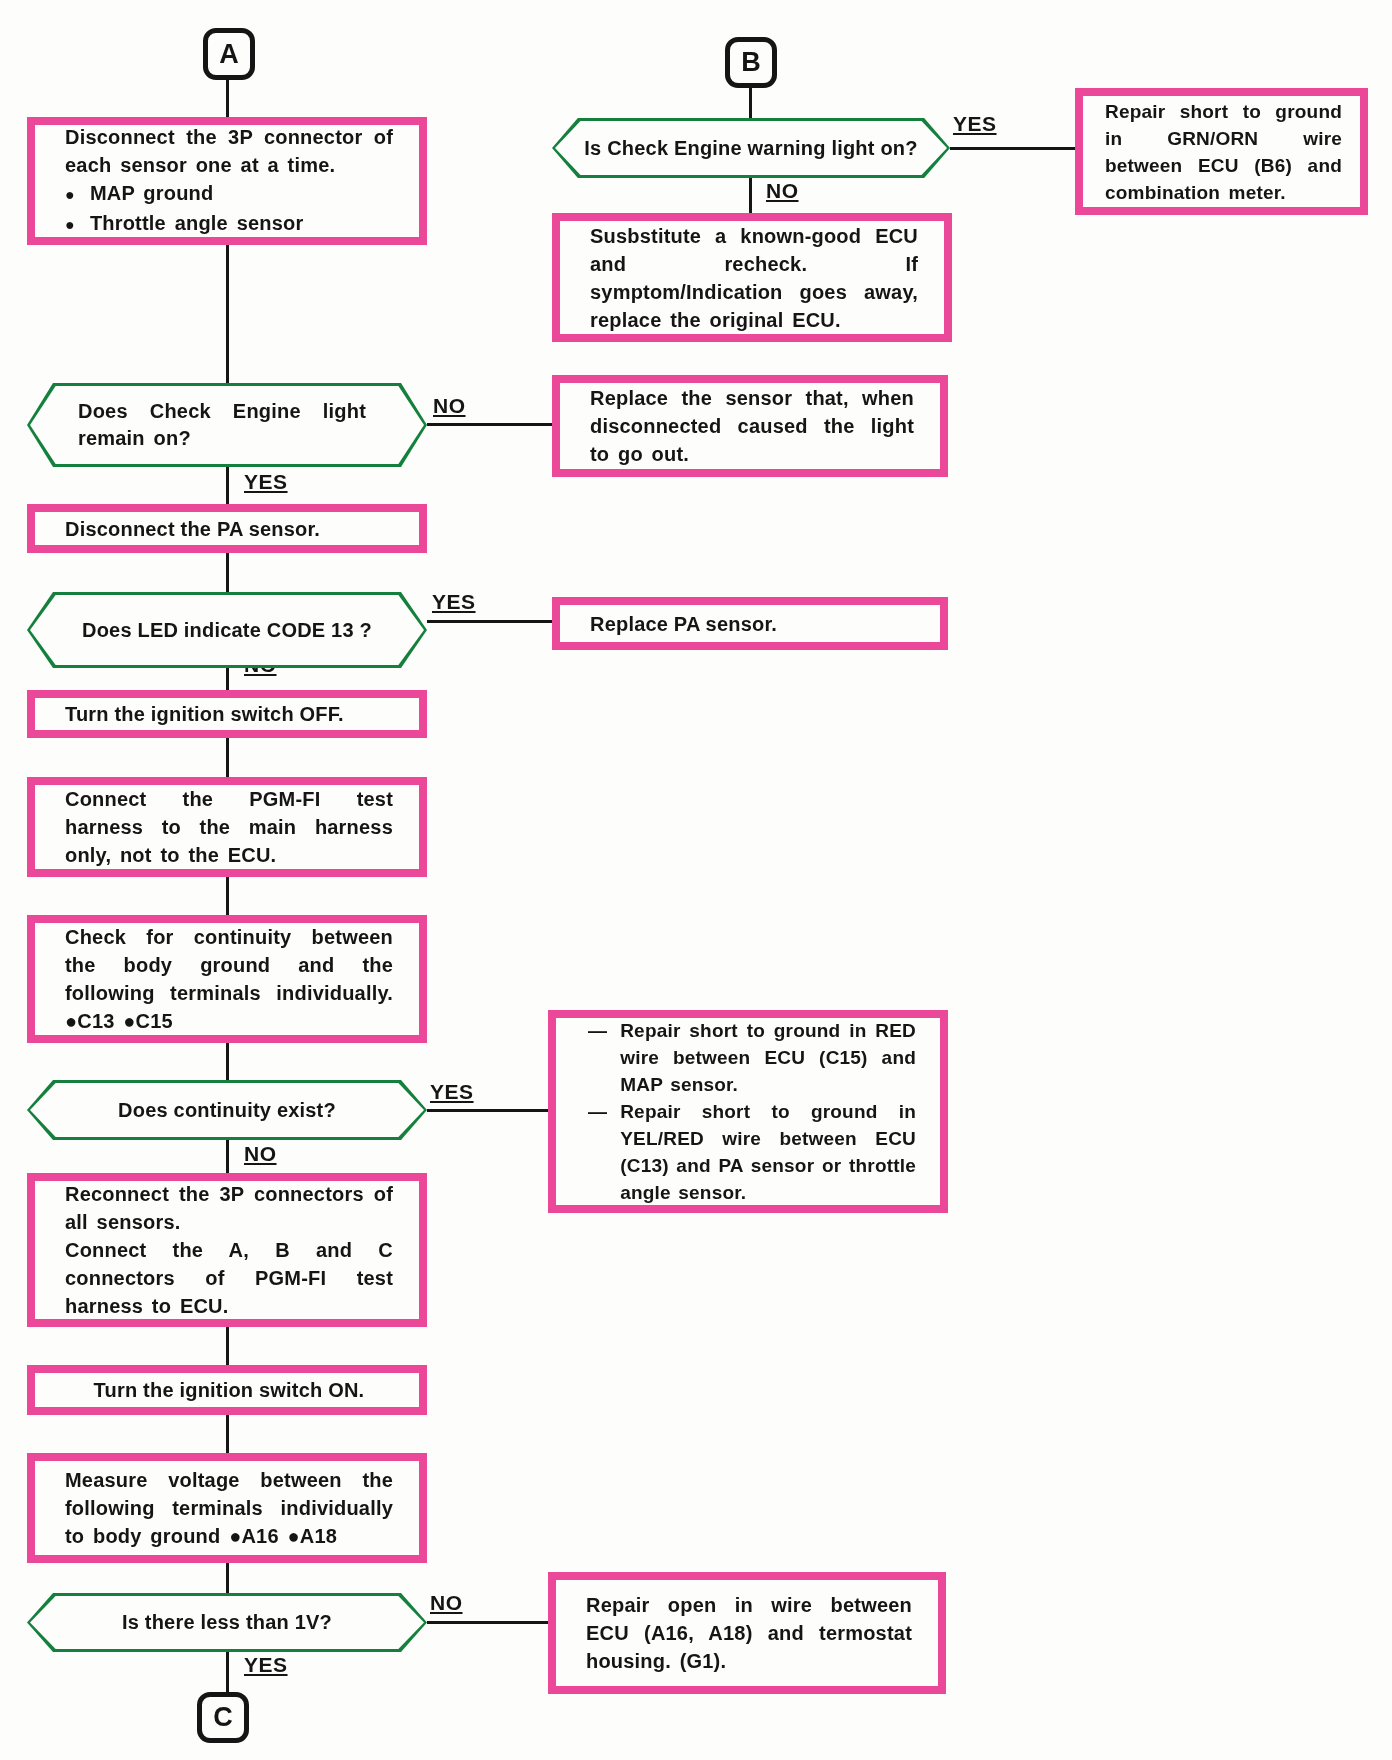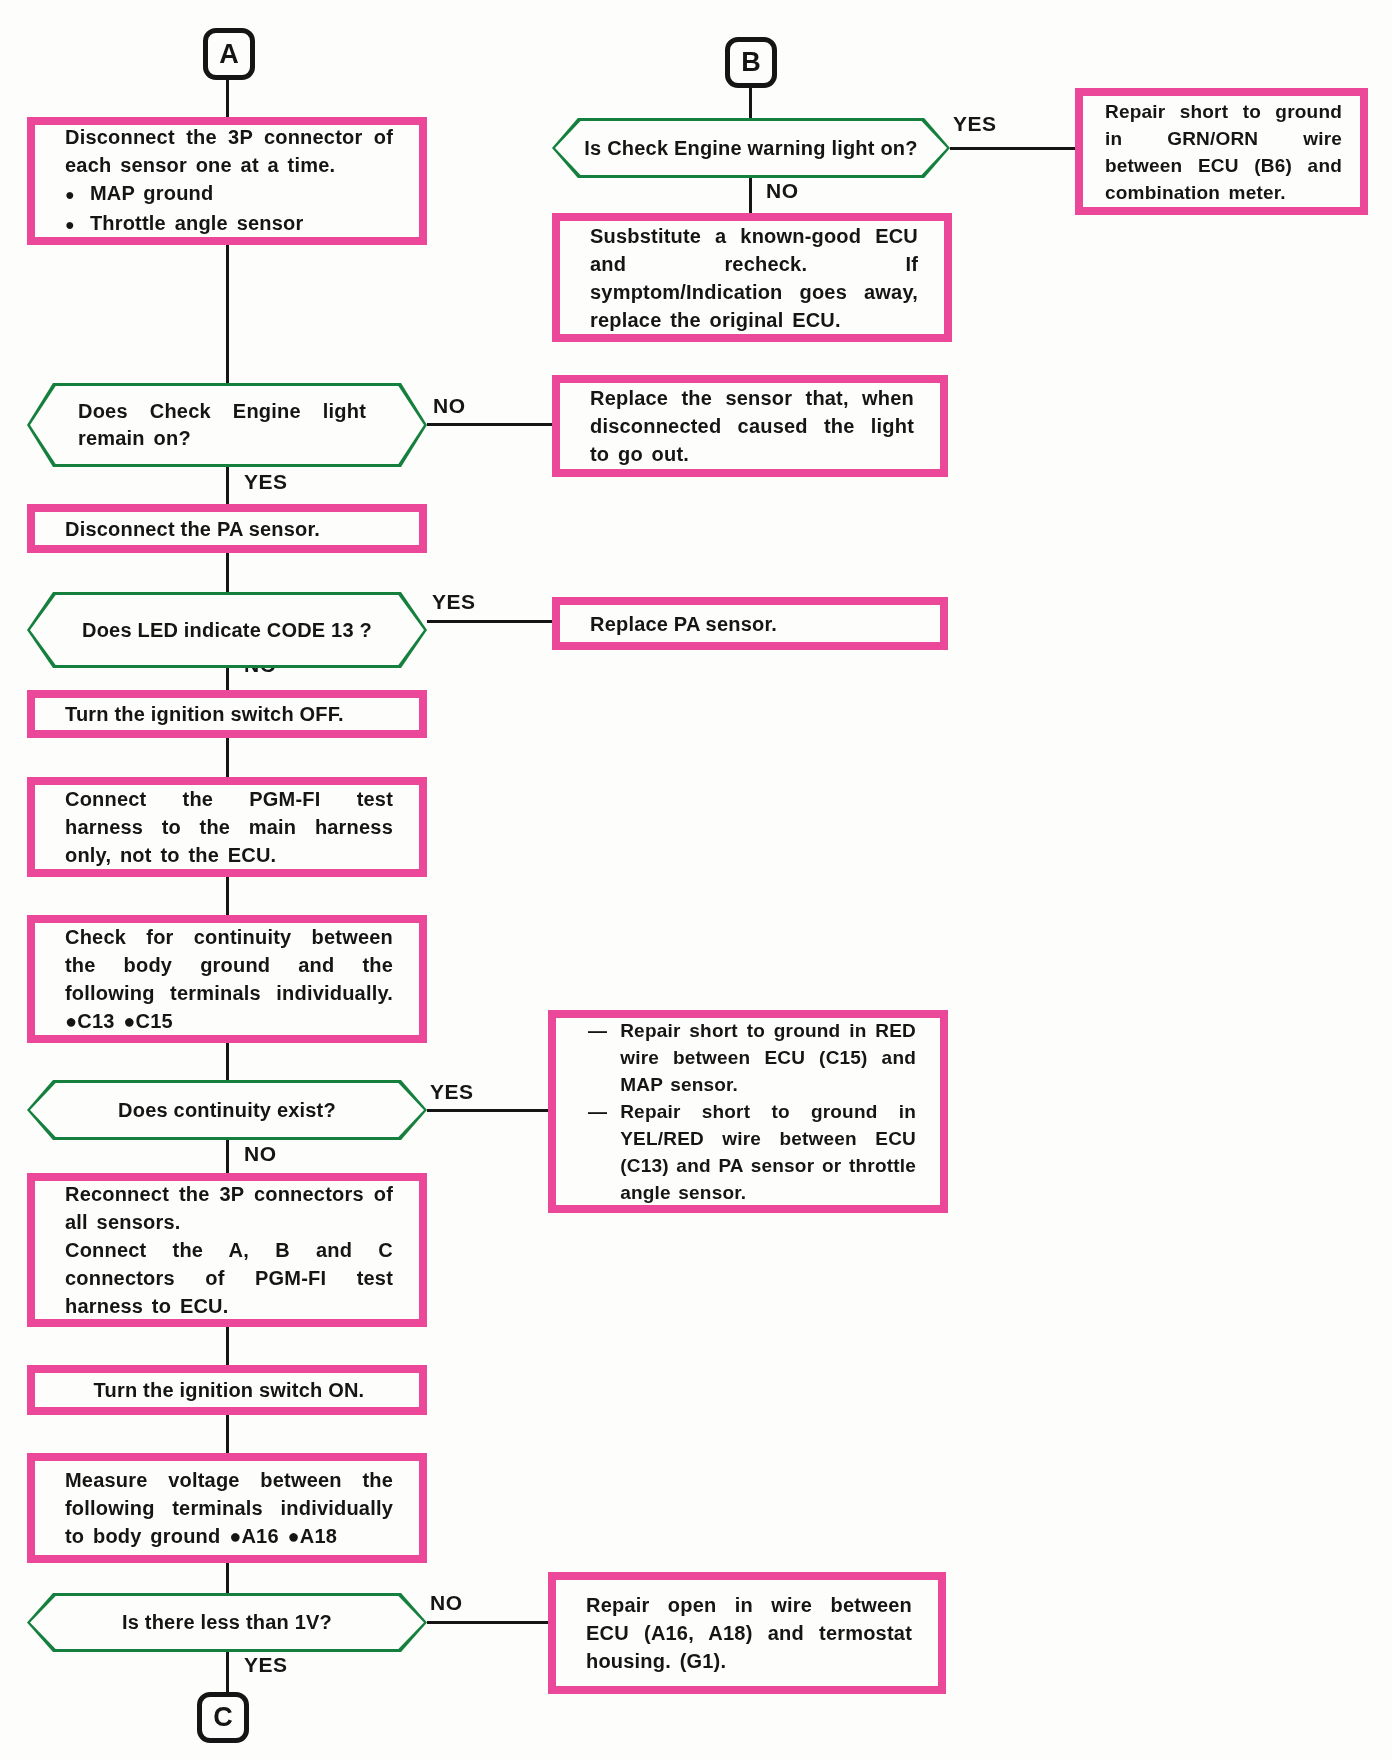--- a/index.html
+++ b/index.html
@@ -30,21 +30,21 @@
     clip-path:polygon(0 50%,6.5% 0,93.5% 0,100% 50%,93.5% 100%,6.5% 100%);
     display:flex;align-items:center;justify-content:center;
     font-size:20px;line-height:27px;letter-spacing:.2px;
   }
   .dtext2{width:100%;padding:0 58px 0 48px;text-align:justify;word-spacing:3px;}
   .terminal{
     position:absolute;box-sizing:border-box;border:5px solid #151515;border-radius:13px;
     background:#fdfdfb;display:flex;align-items:center;justify-content:center;font-size:27px;
   }
   .edge{position:absolute;background:#151515;}
-  .lab{position:absolute;font-size:21px;letter-spacing:.5px;line-height:24px;}
+  .lab{position:absolute;font-size:21px;letter-spacing:.5px;line-height:24px;text-decoration:underline;}
 </style>
 </head>
 <body>
 
 <div class="canvas">
 
   <div class="edge" style="left:226px;top:80px;width:3px;height:37px"></div>
   <div class="edge" style="left:226px;top:245px;width:3px;height:138px"></div>
   <div class="edge" style="left:427px;top:423px;width:125px;height:3px"></div>
   <div class="edge" style="left:226px;top:467px;width:3px;height:37px"></div>

